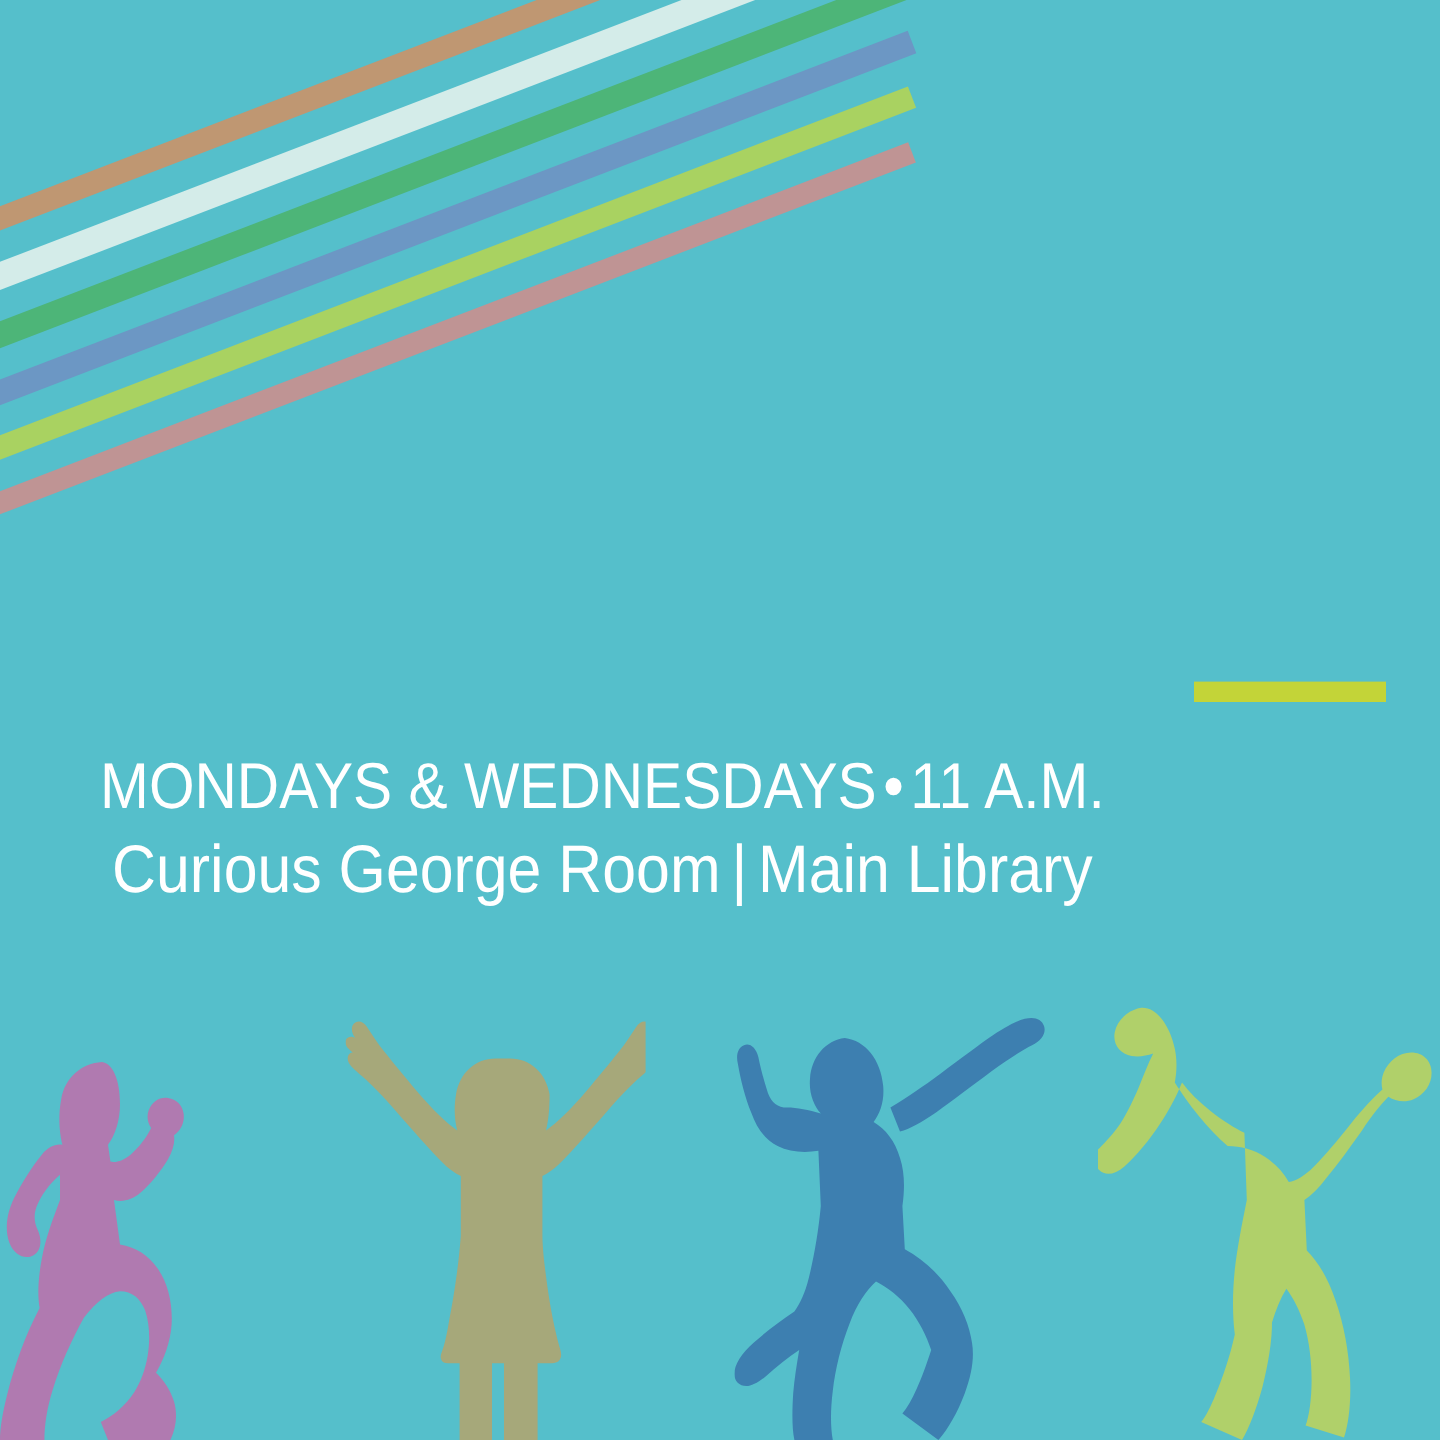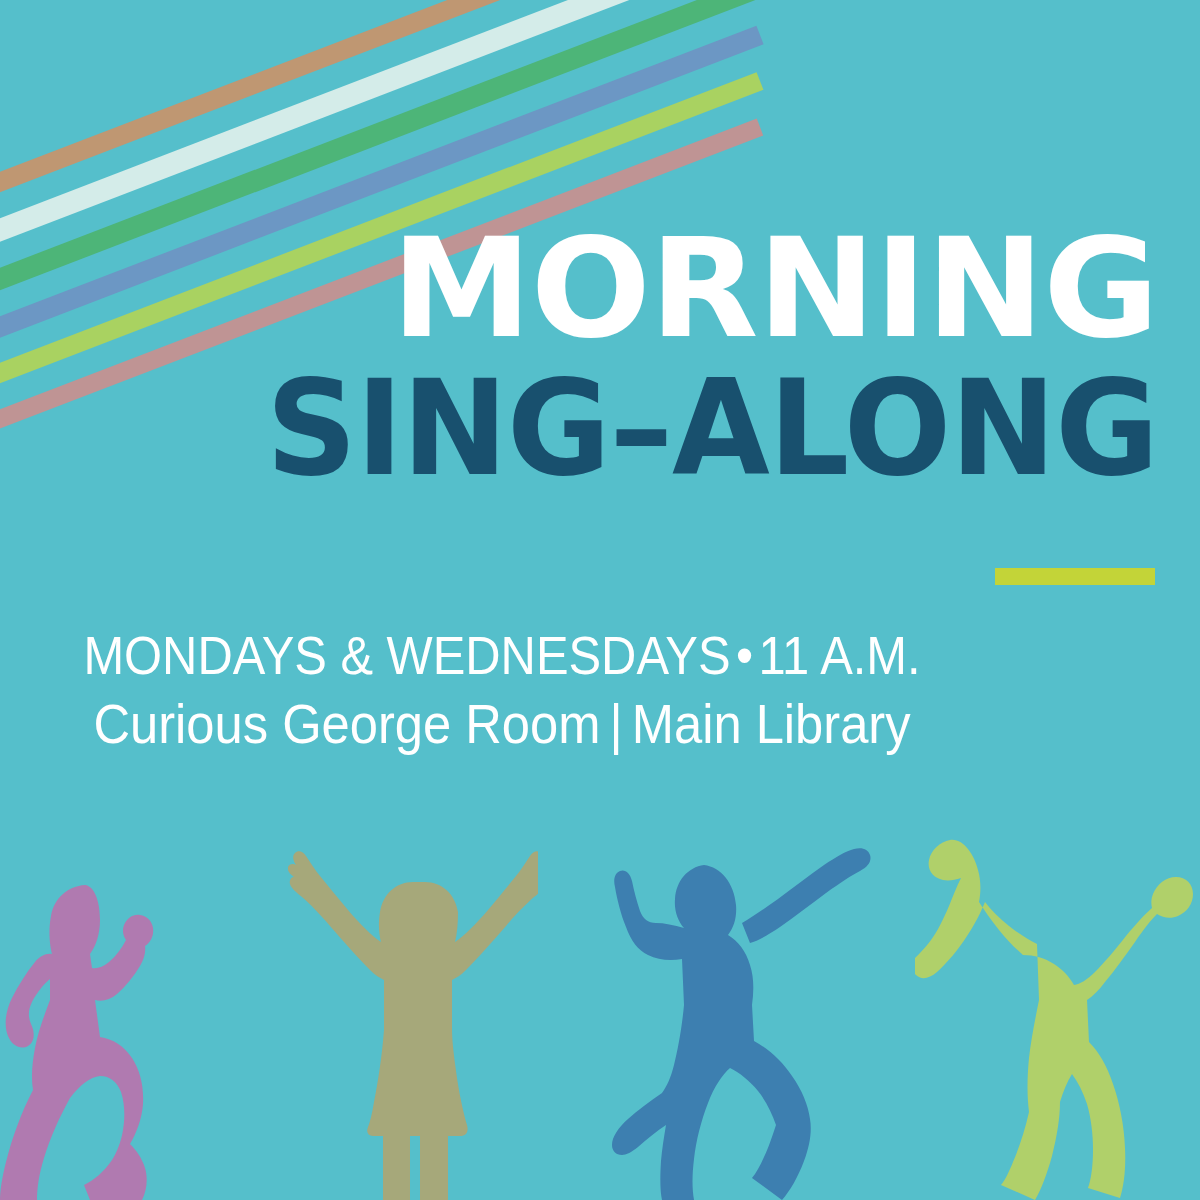--- a/index.html
+++ b/index.html
@@ -119,24 +119,20 @@
     <g stroke-linecap="butt">
       <line x1="-60" y1="205" x2="760" y2="-110" stroke="#bf9772" stroke-width="19"></line>
       <line x1="-60" y1="253" x2="760" y2="-62" stroke="#d4ece9" stroke-width="22"></line>
       <line x1="-60" y1="302" x2="760" y2="-13" stroke="#4db578" stroke-width="21"></line>
       <line x1="-60" y1="350" x2="760" y2="35" stroke="#6c97c4" stroke-width="20"></line>
       <line x1="-60" y1="396" x2="760" y2="81" stroke="#a9d261" stroke-width="19"></line>
       <line x1="-60" y1="442" x2="760" y2="127" stroke="#bf9494" stroke-width="18"></line>
     </g>
   </svg>
 
-  <div id="headline">
-    <span class="title-line" id="title-morning">MORNING</span>
-    <span class="title-line" id="title-singalong">SING–ALONG</span>
-  </div>
 
   <div id="accent-rule"></div>
 
   <div id="subtitle">
     <span class="sub-line" id="sub-when"><span>MONDAYS &amp; WEDNESDAYS</span><span class="bullet-sep">•</span><span>11 A.M.</span></span>
     <span class="sub-line" id="sub-where"><span>Curious George Room</span><span class="pipe-sep">|</span><span>Main Library</span></span>
   </div>
 
   <div id="figures">
 

